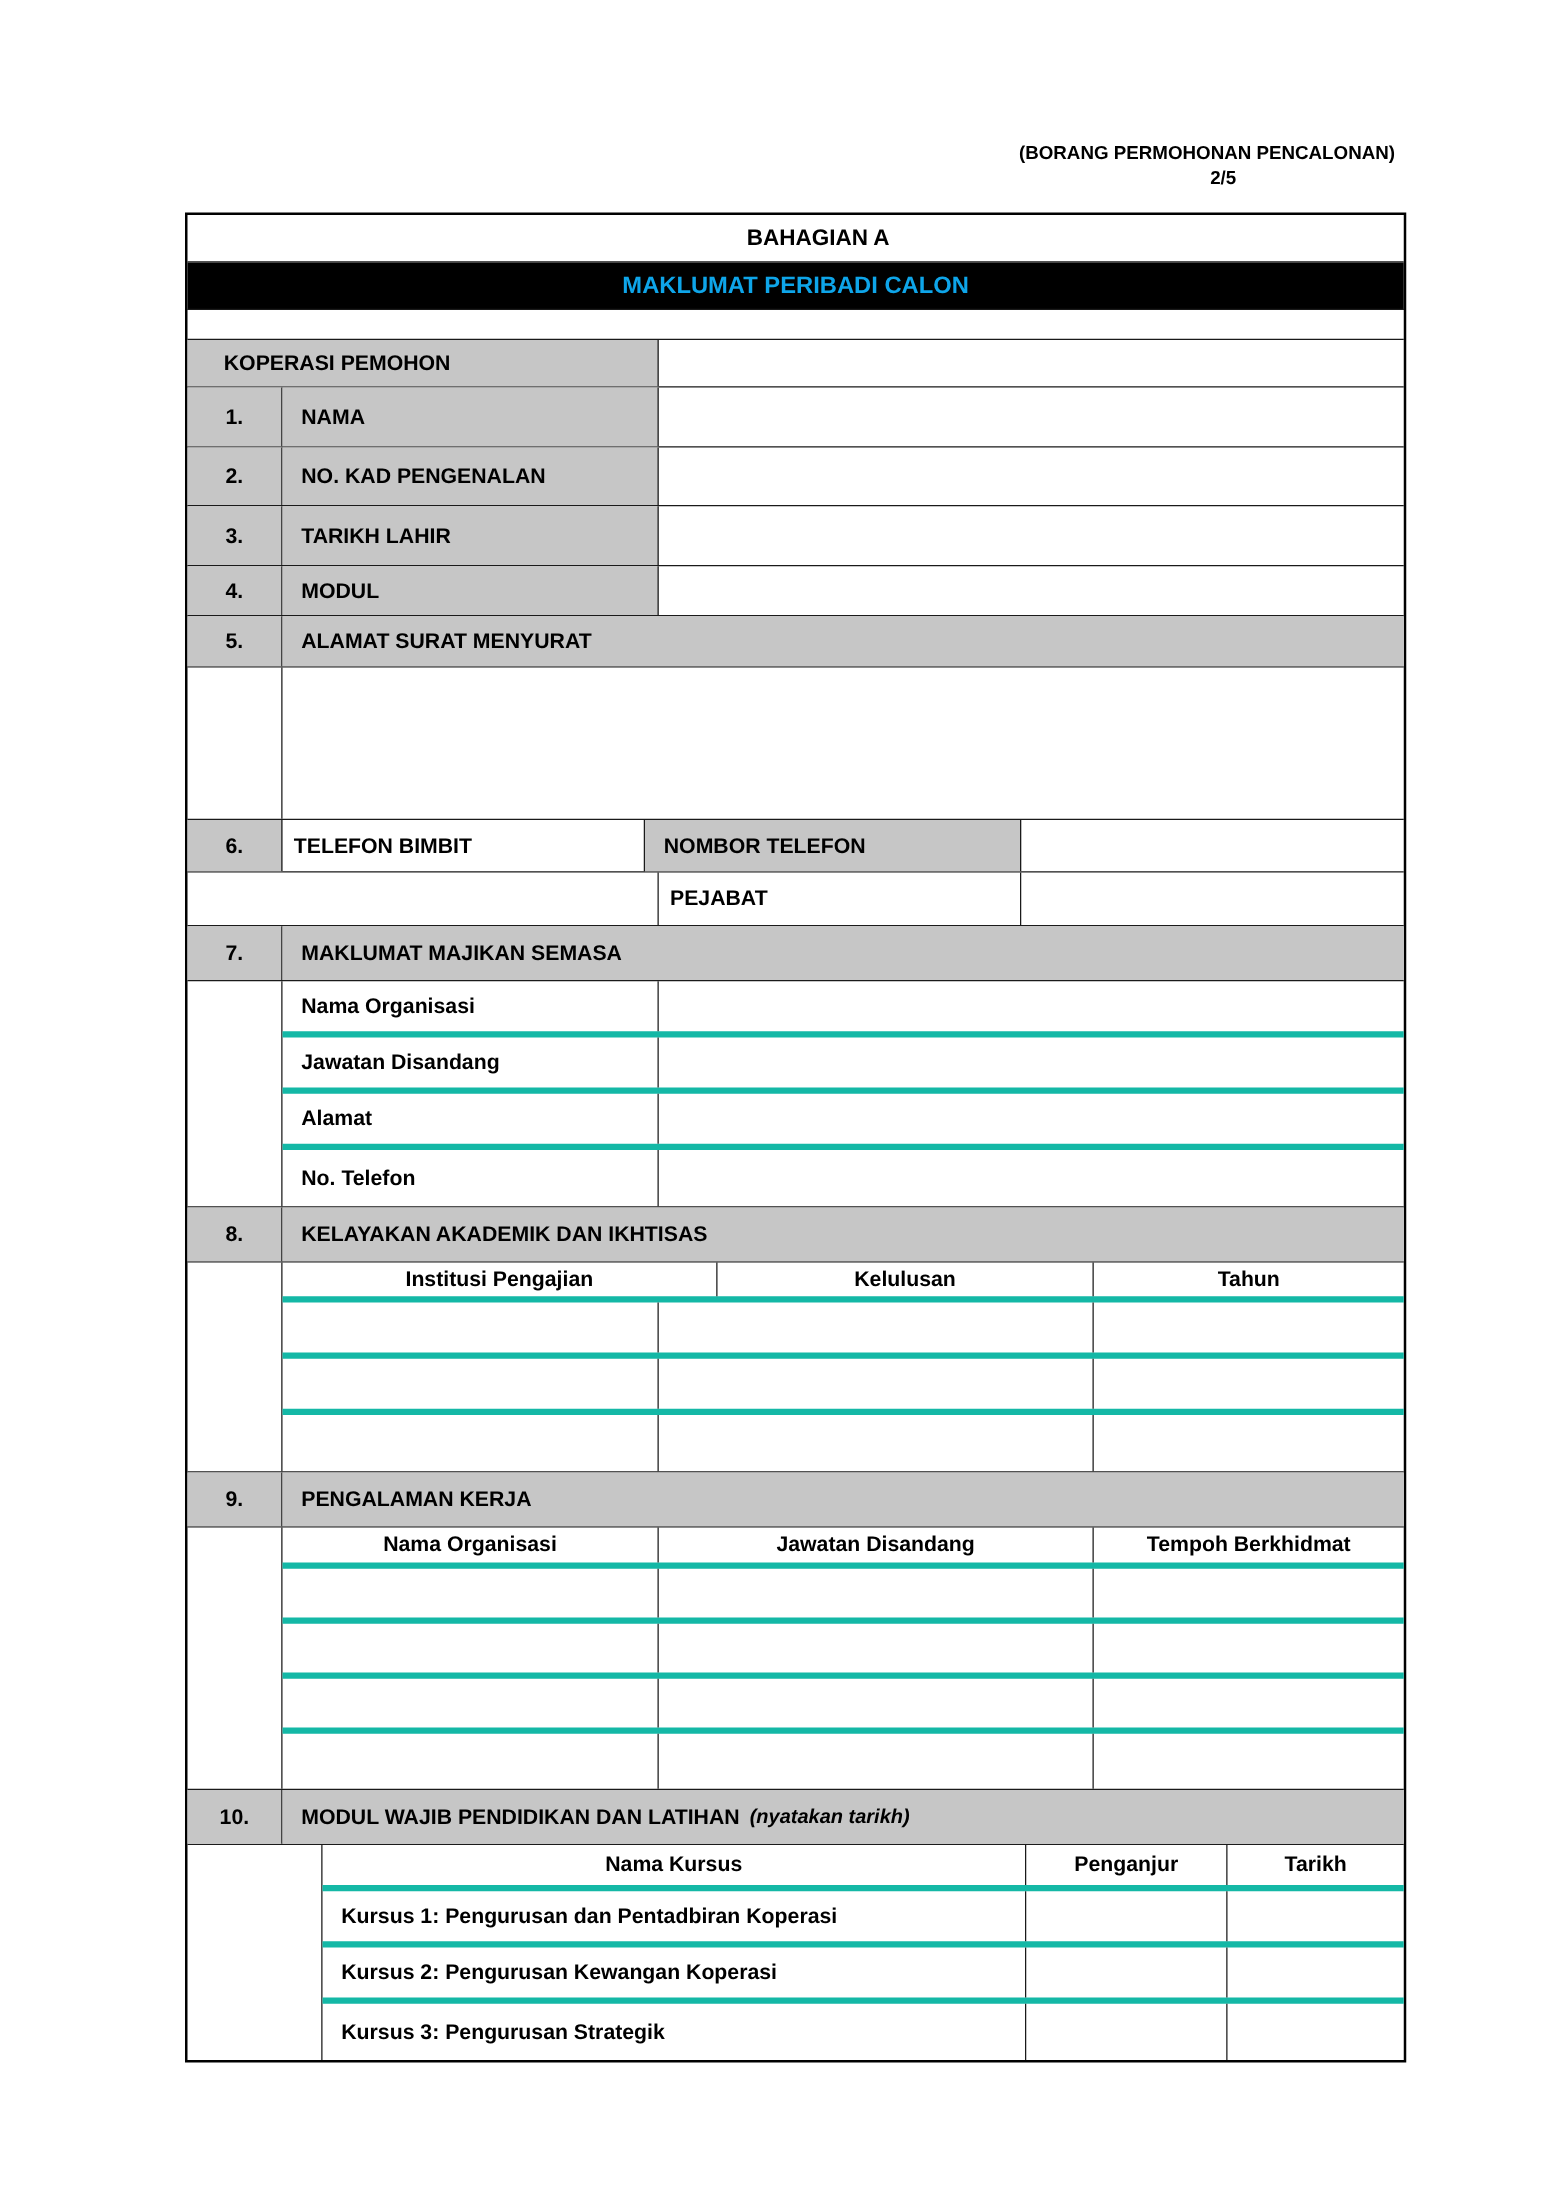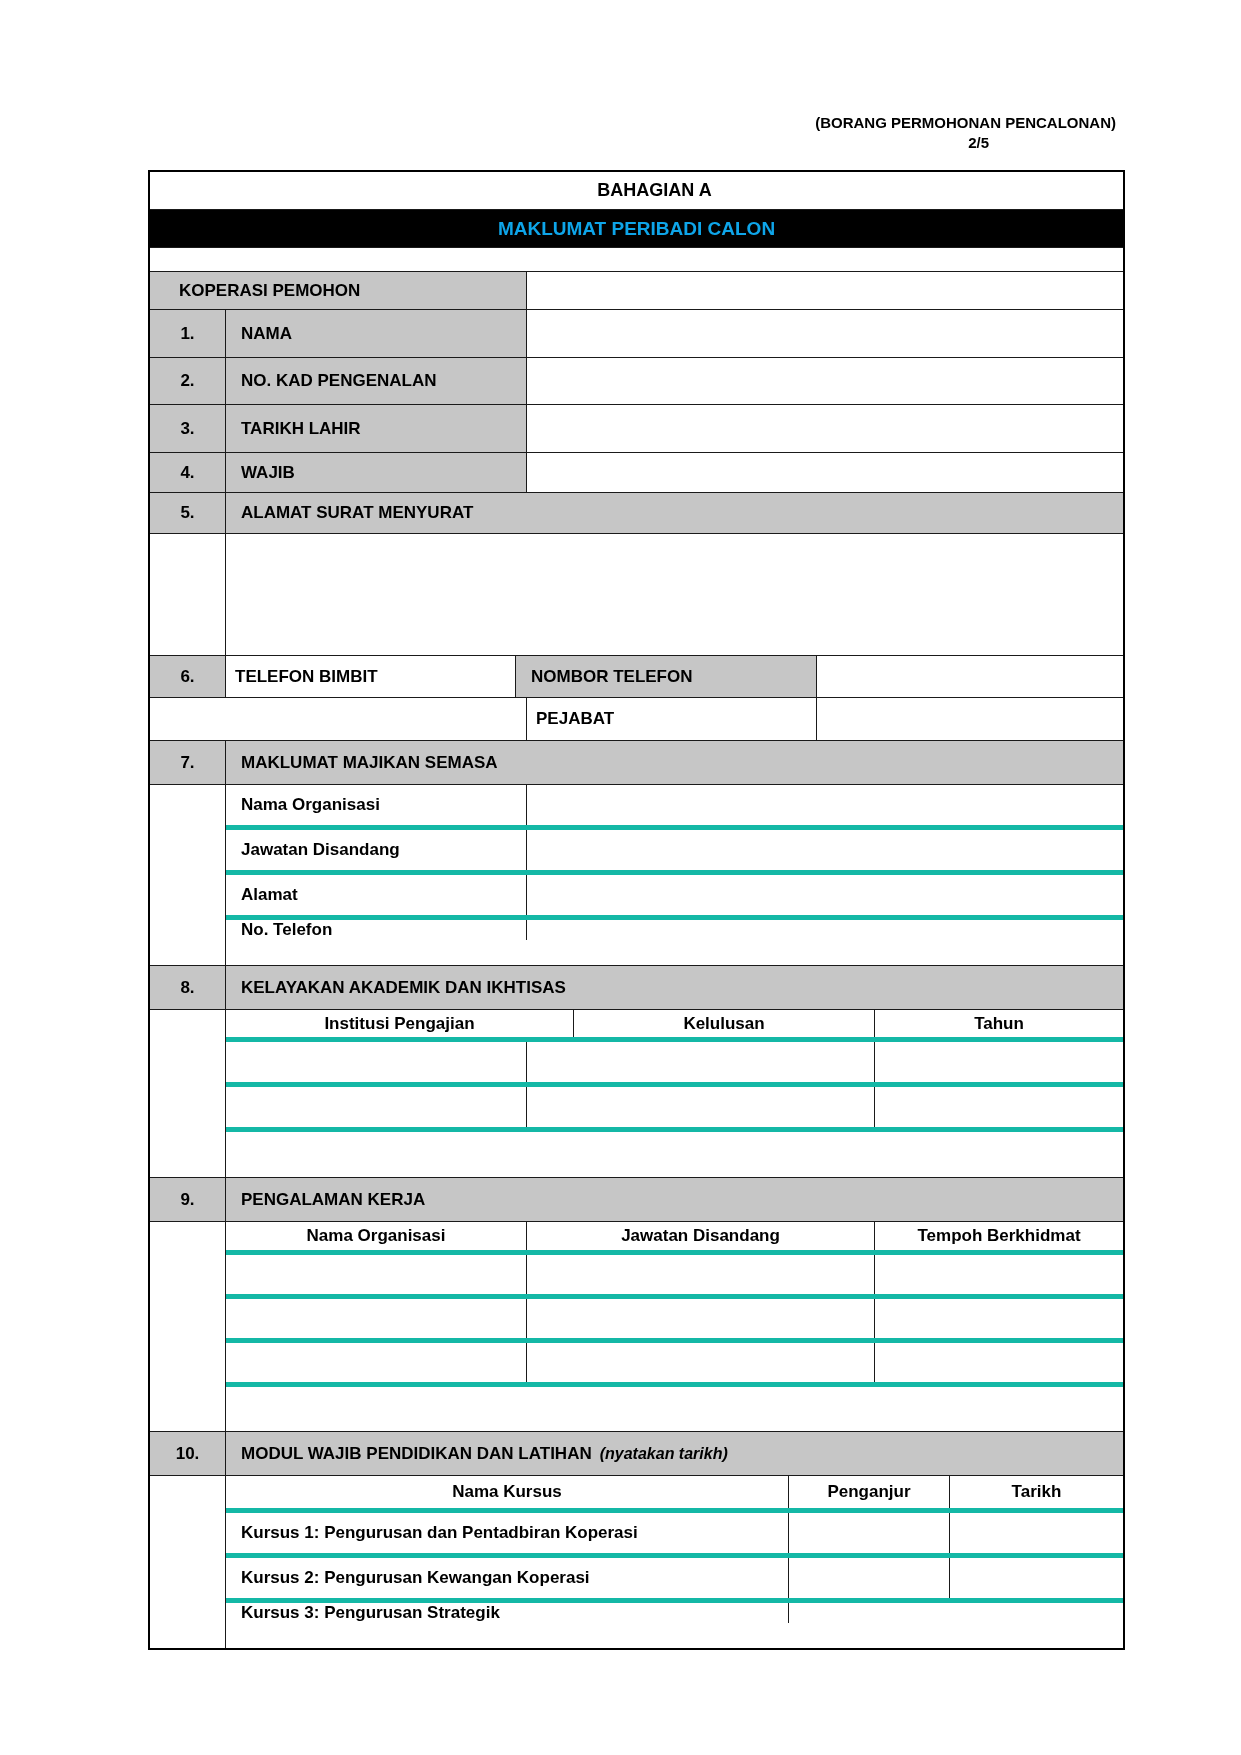--- a/index.html
+++ b/index.html
@@ -9,21 +9,21 @@
   }
   .page-header{position:absolute;top:113px;left:0;width:1116px;text-align:right;
     font-weight:bold;font-size:15px;line-height:1.35;}
   .page-header .page-num{padding-right:127px;}
 
   .form-table{
     position:absolute;left:148px;top:170px;width:977px;
     border:2px solid #000;box-sizing:border-box;background:#fff;
   }
   .row{display:flex;box-sizing:border-box;border-bottom:1px solid #1a1a1a;}
-  .row:last-child{border-bottom:none;}
+  .row:last-child{border-bottom:none;margin-left:32px;}
   .cell{box-sizing:border-box;border-right:1px solid #1a1a1a;display:flex;align-items:center;
     font-weight:bold;font-size:17px;overflow:hidden;}
   .cell.last{border-right:none;}
   .gray{background:#c6c6c6;}
   .center{justify-content:center;text-align:center;}
   .pl{padding-left:15px;}
   .pl-lg{padding-left:29px;}
   .pl-sm{padding-left:9px;}
 
   
@@ -45,21 +45,21 @@
   .r-koperasi{height:38px;}
   .r-field{height:48px;}
   .r-field-sm{height:47px;}
   .r-umur{height:40px;}
   .r-alamat{height:41px;}
   .r-alamat-blank{height:122px;}
   .r-tel1{height:42px;}
   .r-tel2{height:43px;}
   .r-sec{height:44px;}
   .sec-body .srow{display:flex;box-sizing:border-box;border-bottom:5px solid #14b8a6;}
-  .sec-body .srow:last-child{border-bottom:none;flex-direction:column;}
+  .sec-body .srow:last-child{border-bottom:none;}
   .sec-body{display:flex;flex-direction:column;flex:1 1 auto;}
   .h32{height:32px;} .h33{height:33px;} .h37{height:37px;}
   .h44{height:44px;} .h45{height:45px;}
   .note-italic{font-style:italic;font-size:16px;margin-left:8px;}
 </style>
 </head>
 <body>
 
 <div class="page-header">
   <div>(BORANG PERMOHONAN PENCALONAN)</div>
@@ -98,21 +98,21 @@
   </div>
 
   <div class="row r-field">
     <div class="cell gray center w-num">3.</div>
     <div class="cell gray pl w-label">TARIKH LAHIR</div>
     <div class="cell last grow"></div>
   </div>
 
   <div class="row r-umur">
     <div class="cell gray center w-num">4.</div>
-    <div class="cell gray pl w-label">WAJIB</div>
+    <div class="cell gray pl w-label">MODUL</div>
     <div class="cell last grow"></div>
   </div>
 
   <div class="row r-alamat">
     <div class="cell gray center w-num">5.</div>
     <div class="cell gray pl last grow">ALAMAT SURAT MENYURAT</div>
   </div>
   <div class="row r-alamat-blank">
     <div class="cell w-num"></div>
     <div class="cell last grow"></div>

